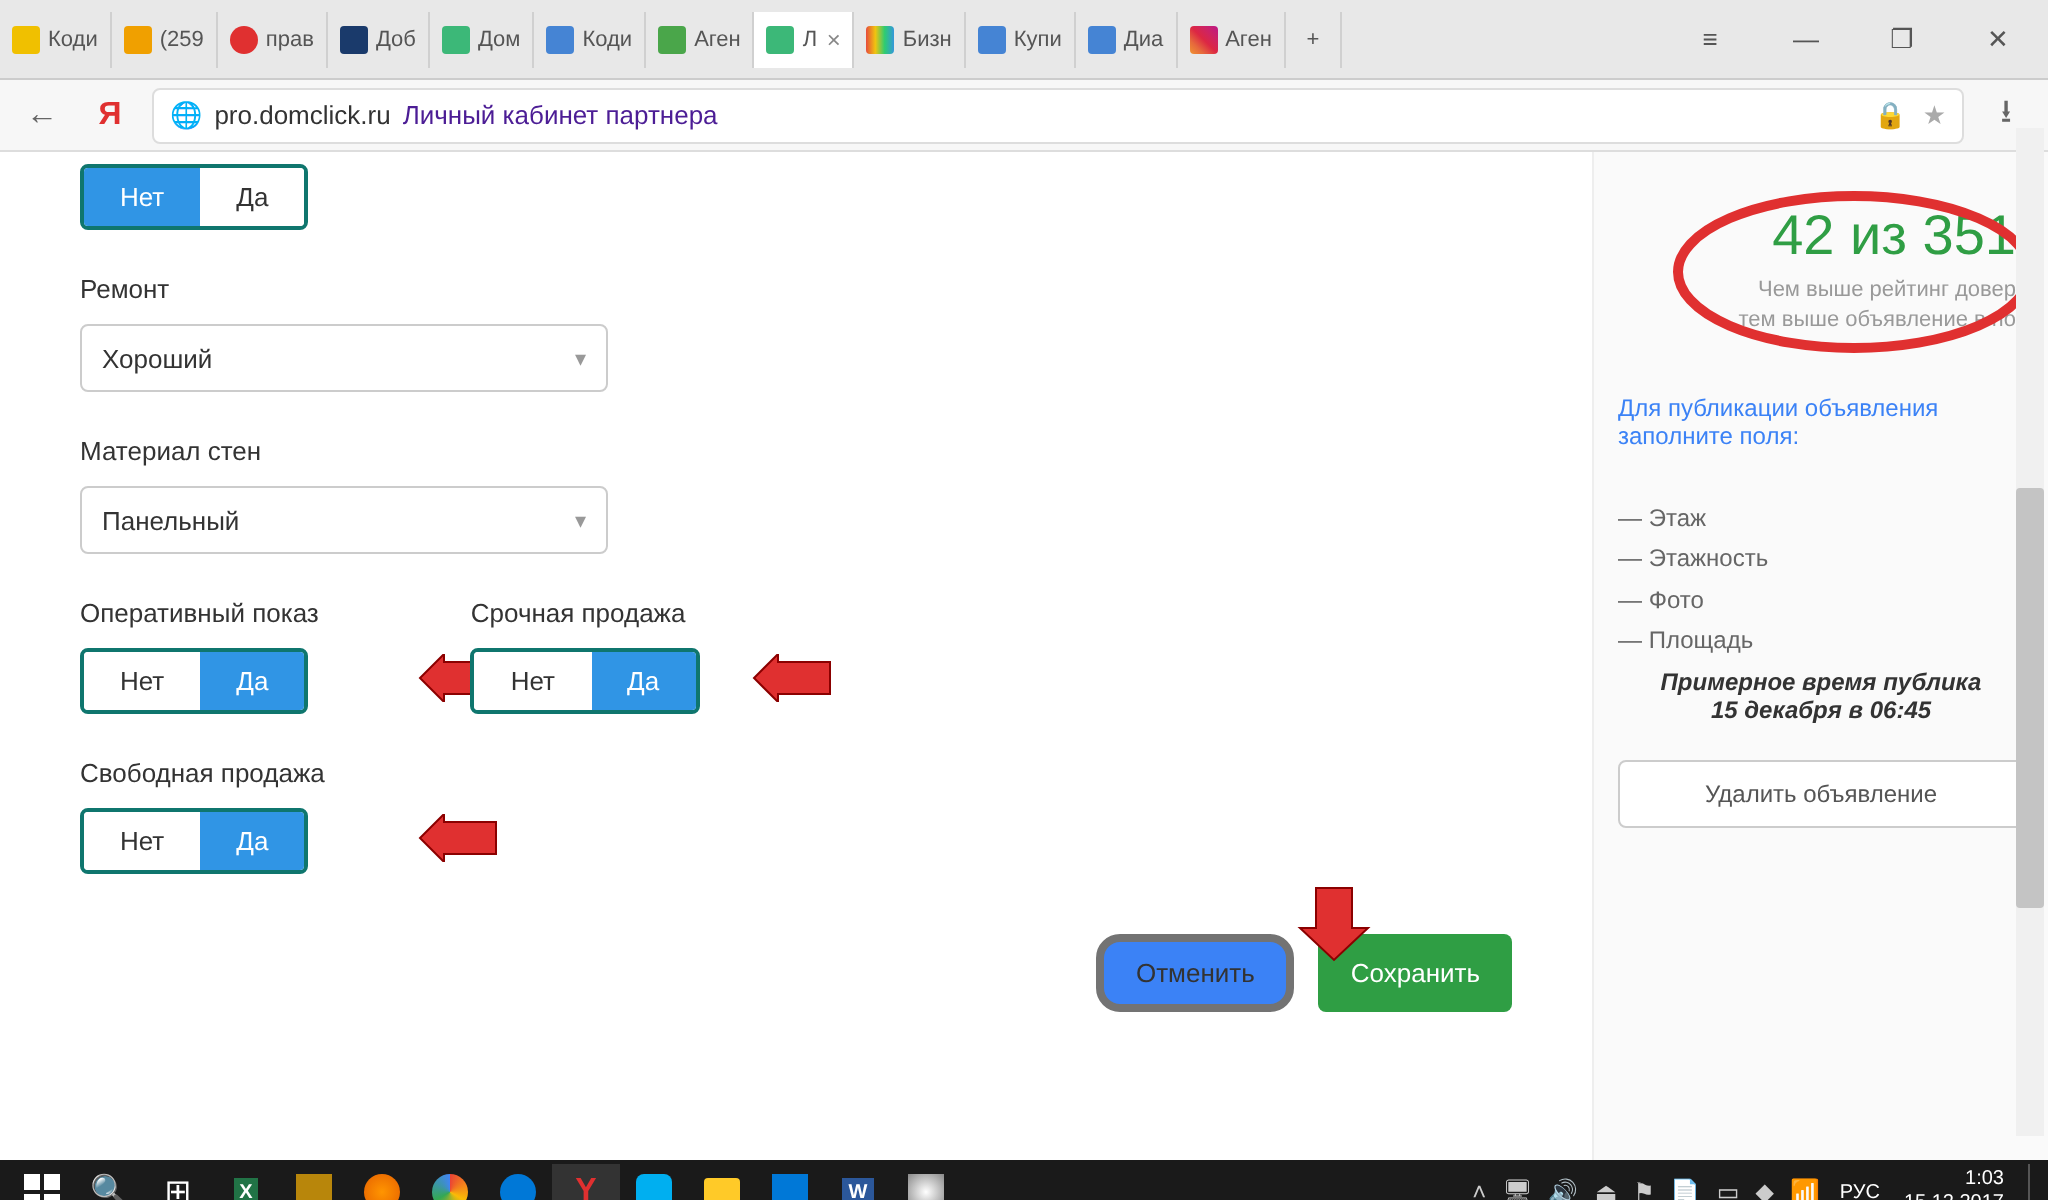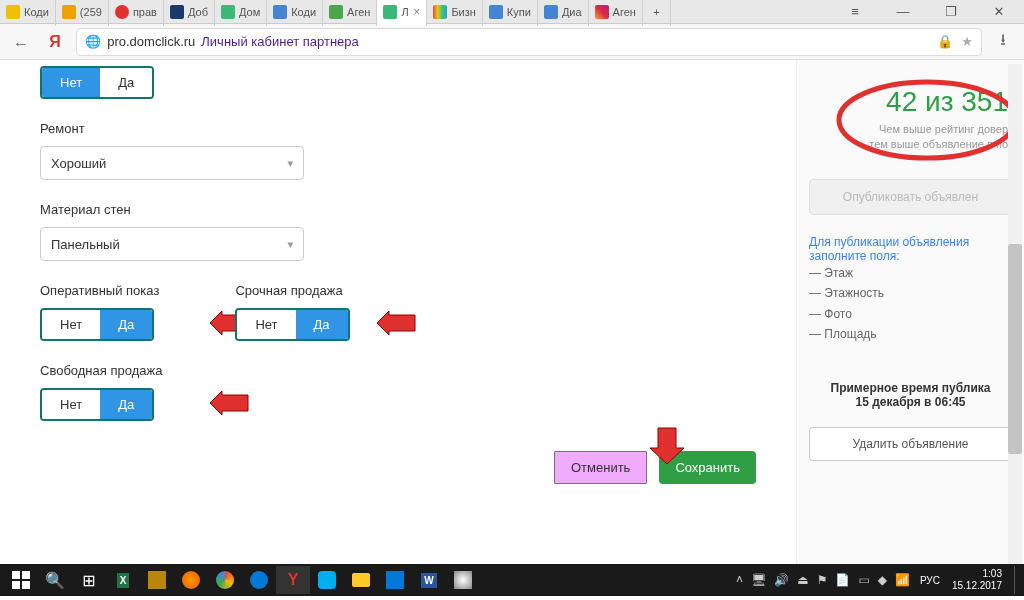--- a/index.html
+++ b/index.html
@@ -1,19 +1,19 @@
 <!DOCTYPE html>
 <html><head>
 <meta charset="utf-8">
 <style>
 * { box-sizing: border-box; margin: 0; padding: 0; font-family: Arial, sans-serif; }
 body { width: 1024px; height: 600px; overflow: hidden; background: #fff; }
 
 
-.browser-tabs { height: 24px; background: #e8e8e8; display: flex; align-items: center; border-bottom: 1px solid #ccc; }
+.browser-tabs { height: 40px; background: #e8e8e8; display: flex; align-items: center; border-bottom: 1px solid #ccc; }
 .tab { height: 28px; padding: 0 6px; display: flex; align-items: center; gap: 4px; font-size: 11px; color: #555; border-right: 1px solid #d0d0d0; cursor: pointer; min-width: 50px; max-width: 60px; overflow: hidden; white-space: nowrap; }
 .tab.active { background: #fff; }
 .tab .tab-icon { width: 14px; height: 14px; flex-shrink: 0; border-radius: 2px; }
 .tab .close { color: #888; font-size: 12px; margin-left: auto; }
 .tabs-right { margin-left: auto; display: flex; gap: 18px; padding: 0 10px; }
 .win-btn { width: 30px; height: 20px; display: flex; align-items: center; justify-content: center; color: #555; font-size: 13px; cursor: pointer; }
 
 .address-bar { height: 36px; background: #f7f7f7; display: flex; align-items: center; padding: 0 8px; gap: 8px; border-bottom: 1px solid #ddd; }
 .nav-btn { width: 26px; height: 26px; display: flex; align-items: center; justify-content: center; color: #666; font-size: 16px; cursor: pointer; }
 .url-box { flex: 1; height: 28px; background: #fff; border: 1px solid #ddd; border-radius: 4px; display: flex; align-items: center; padding: 0 8px; gap: 6px; font-size: 13px; color: #333; }
@@ -35,34 +35,34 @@
 .select-box::after { content: "▾"; position: absolute; right: 10px; color: #999; font-size: 11px; }
 
 .two-col { display: flex; gap: 36px; }
 .col { }
 
 .red-arrow { position: absolute; width: 42px; height: 24px; }
 .red-arrow svg { width: 100%; height: 100%; }
 .red-arrow-down { position: absolute; width: 38px; height: 40px; }
 
 .action-row { display: flex; gap: 12px; justify-content: flex-end; margin-top: 30px; padding-right: 40px; }
-.btn-cancel { padding: 8px 16px; border: 1px solid #737373; background: #f0abfc; color: #333; font-size: 13px; border-radius: 1px; cursor: pointer; }
+.btn-cancel { padding: 8px 16px; border: 4px solid #737373; background: #3b82f6; color: #333; font-size: 13px; border-radius: 12px; cursor: pointer; }
 .btn-save { padding: 8px 16px; border: none; background: #2f9e44; color: #fff; font-size: 13px; border-radius: 4px; cursor: pointer; }
 
 
 .sidebar { width: 228px; background: #fafafa; padding: 18px 12px; border-left: 1px solid #eee; font-size: 12px; color: #666; position: relative; }
 .rating-box { text-align: right; position: relative; padding: 8px 4px; }
 .rating-num { font-size: 28px; color: #2f9e44; font-weight: 400; }
 .rating-text { font-size: 11px; color: #999; margin-top: 4px; line-height: 1.4; }
 .red-circle { position: absolute; top: -4px; left: 8px; right: -6px; height: 92px; pointer-events: none; }
 .publish-btn { width: 100%; padding: 10px; background: #f0f0f0; color: #bbb; border: 1px solid #e0e0e0; border-radius: 4px; font-size: 12px; margin-top: 18px; cursor: pointer; text-align: center; }
 .req-title { margin-top: 20px; font-size: 12px; color: #3b82f6; }
-.req-list { margin-top: 0; }
+.req-list { margin-top: 24px; }
 .req-item { font-size: 12px; color: #666; line-height: 1.7; }
-.pub-time { margin-top: 37px; text-align: center; font-size: 12px; color: #333; font-weight: bold; }
+.pub-time { margin-top: 4px; text-align: center; font-size: 12px; color: #333; font-weight: bold; font-style: italic; }
 .delete-btn { width: 100%; padding: 9px; background: #fff; border: 1px solid #ccc; color: #555; font-size: 12px; border-radius: 4px; margin-top: 18px; cursor: pointer; }
 
 .scrollbar-v { position: absolute; right: 2px; top: 64px; width: 14px; height: 504px; background: #f0f0f0; }
 .scrollbar-thumb { background: #c4c4c4; width: 14px; height: 210px; position: absolute; top: 180px; border-radius: 2px; }
 
 
 .taskbar { height: 32px; background: #1a1a1a; display: flex; align-items: center; padding: 0 4px; position: relative; }
 .tb-item { width: 34px; height: 28px; display: flex; align-items: center; justify-content: center; cursor: pointer; }
 .tb-item svg { width: 20px; height: 20px; }
 .tb-right { margin-left: auto; display: flex; align-items: center; gap: 4px; color: #fff; font-size: 10px; }
@@ -218,21 +218,20 @@
     <div class="rating-box">
       <svg class="red-circle" viewBox="0 0 200 92">
           <ellipse cx="110" cy="46" rx="88" ry="38" fill="none" stroke="#e03030" stroke-width="5"></ellipse>
         </svg>
       <div class="rating-num">42 из 351</div>
       <div class="rating-text">
         <div>Чем выше рейтинг довер</div>
         <div>тем выше объявление в по</div>
       </div>
     </div>
-    <div class="publish-btn">Опубликовать объявлен</div>
     <div class="req-title">Для публикации объявления заполните поля:</div>
     <div class="req-list">
       <div class="req-item">— Этаж</div>
       <div class="req-item">— Этажность</div>
       <div class="req-item">— Фото</div>
       <div class="req-item">— Площадь</div>
     </div>
     <div class="pub-time">
       <div>Примерное время публика</div>
       <div>15 декабря в 06:45</div>

